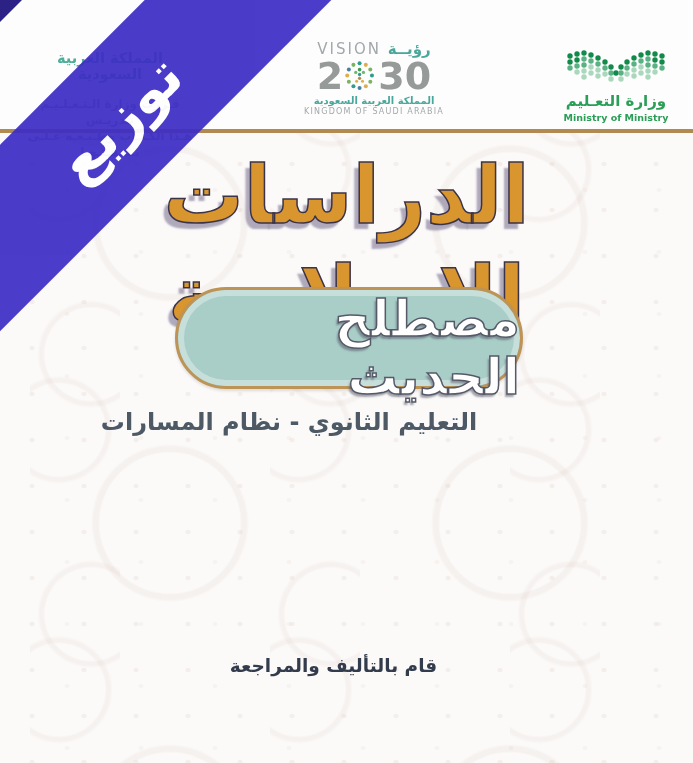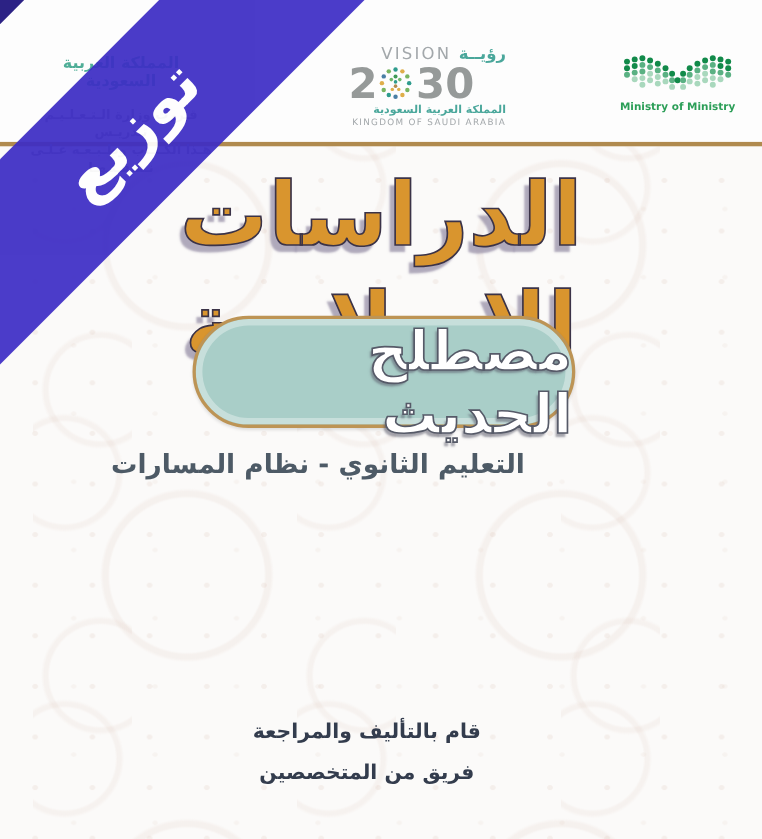--- a/index.html
+++ b/index.html
@@ -23,21 +23,21 @@
   .gold-rule{
     position:absolute;left:0;top:129px;width:693px;height:4px;z-index:1;
     background:var(--gold-line);
   }
 
   
   .ksa-block{position:absolute;left:24px;top:50px;width:172px;z-index:2;text-align:center;}
   .ksa-country{font-size:14.5px;font-weight:bold;color:var(--ksa-green);}
   .ksa-decree{margin-top:14px;font-size:12px;font-weight:bold;color:var(--decree-gray);line-height:16px;}
 
-  .vision{position:absolute;left:288px;top:40px;width:172px;z-index:2;text-align:right;}
+  .vision{position:absolute;left:288px;top:40px;width:172px;z-index:2;text-align:center;}
   .vision-l1{font-size:15px;color:var(--vision-gray);letter-spacing:2px;white-space:nowrap;}
   .vision-l1 .v-ar{color:var(--vision-teal);font-weight:bold;letter-spacing:0;}
   .vision-year{display:flex;align-items:center;justify-content:center;gap:1px;
     font-size:38px;font-weight:bold;color:var(--year-gray);line-height:34px;margin-top:1px;}
   .vision-ar-small{font-size:10px;font-weight:bold;color:var(--vision-teal);margin-top:2px;}
   .vision-en-small{font-size:8px;color:var(--vision-gray);letter-spacing:1.2px;margin-top:1px;}
 
   .moe{position:absolute;left:545px;top:46px;width:142px;z-index:2;text-align:center;}
   .moe-ar{font-size:15px;font-weight:bold;color:var(--moe-green);margin-top:2px;}
   .moe-en{font-size:9.5px;font-weight:bold;color:var(--moe-green);margin-top:2px;}
@@ -195,32 +195,32 @@
           <circle cx="70" cy="24" r="2.7" fill="#a9d8bd"></circle>
           <circle cx="70" cy="30" r="2.7" fill="#a9d8bd"></circle>
         <circle cx="63" cy="16" r="2.7" fill="#128a4a"></circle>
           <circle cx="63" cy="22" r="2.7" fill="#5ab183"></circle>
           <circle cx="63" cy="28" r="2.7" fill="#a9d8bd"></circle>
         <circle cx="57" cy="21" r="2.7" fill="#128a4a"></circle>
           <circle cx="57" cy="27" r="2.7" fill="#5ab183"></circle>
           <circle cx="57" cy="33" r="2.7" fill="#a9d8bd"></circle>
       </g>
     </svg>
+    <div class="moe-ar" dir="rtl">وزارة التعـليم</div>
     <div class="moe-en">Ministry of Ministry</div>
   </div>
 
   <div class="title" dir="rtl">الدراسات الإسلامية</div>
 
   <div class="pill">
     <span dir="rtl">مصطلح الحديث</span>
   </div>
 
   <div class="stage-line" dir="rtl">التعليم الثانوي - نظام المسارات</div>
 
   <div class="credit1" dir="rtl">قام بالتأليف والمراجعة</div>
-  <div class="credit2" dir="rtl">فريق من المتخصصين</div>
 
   <div class="ribbon">
     <span dir="rtl">توزيع</span>
   </div>
   <div class="corner-tri"></div>
 
 </div>
 
 </body></html>

